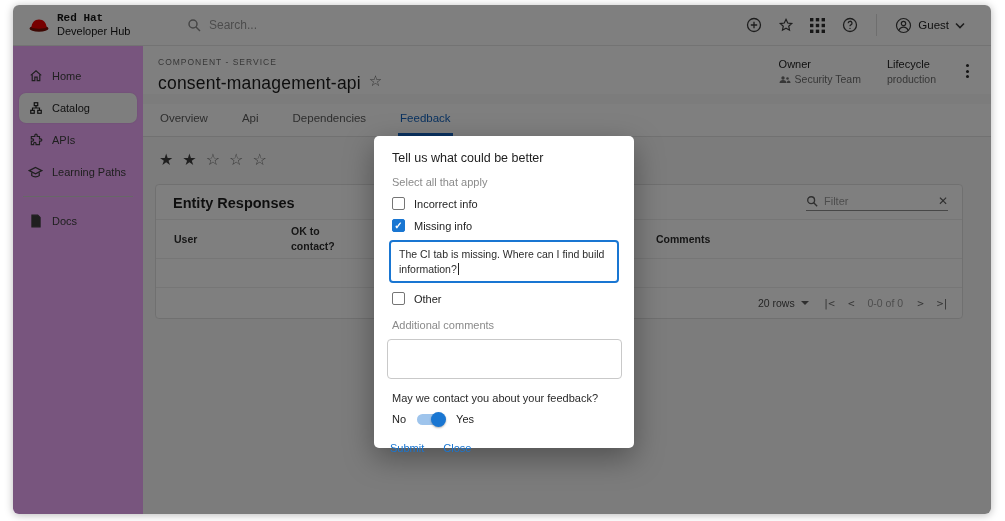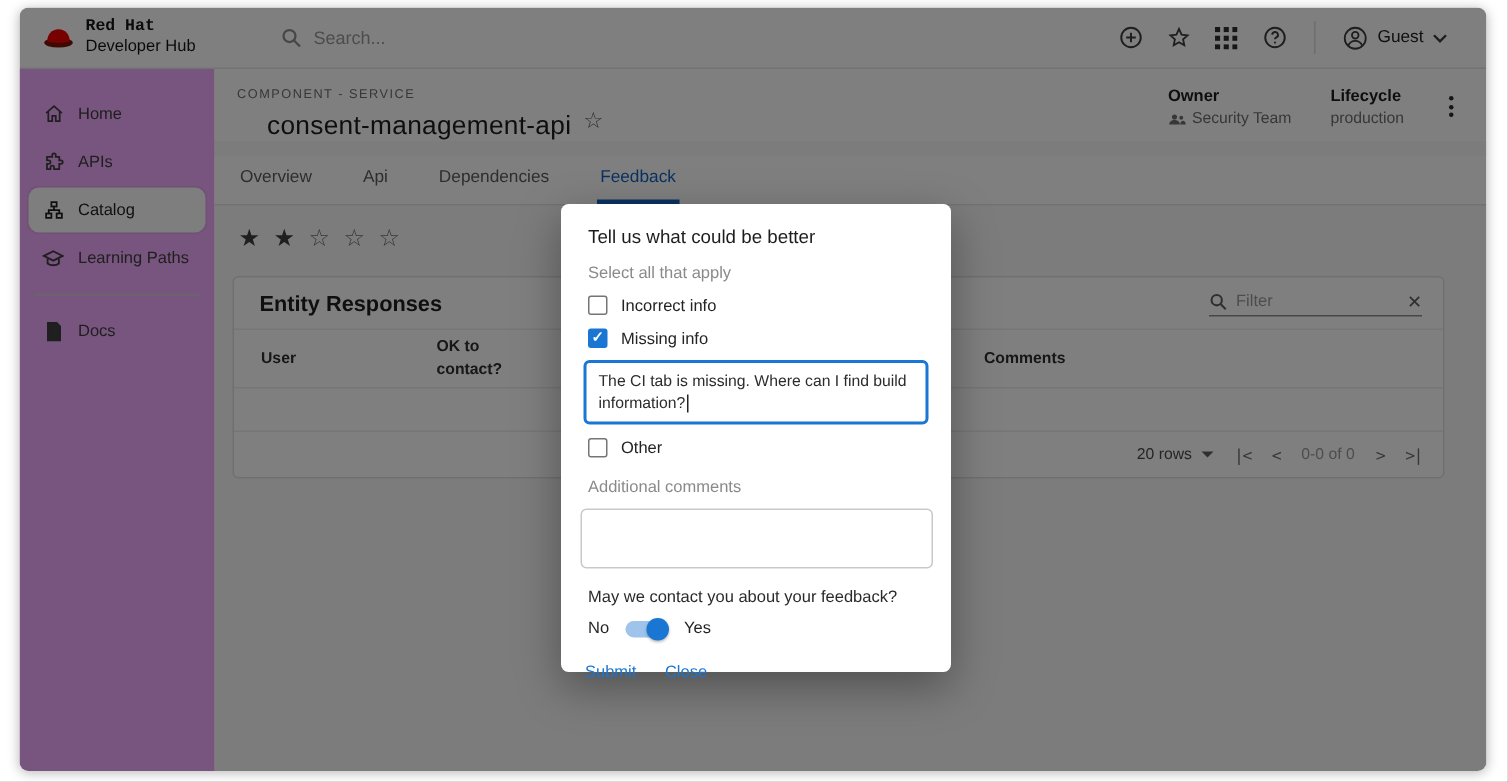--- a/index.html
+++ b/index.html
@@ -31,25 +31,25 @@
   .side-item { display:flex; align-items:center; gap:9px; height:30px; margin:2px 6px;
     padding:0 9px; border-radius:7px; color:#3e3e3e; font-size:11px; cursor:pointer; }
   .side-item.active { background:#fcfcfc; color:#1f1f1f; box-shadow:0 0 2px rgba(0,0,0,.12); }
   .side-item .s-icon { width:15px; height:15px; flex:0 0 15px; display:flex; align-items:center; justify-content:center; }
   .side-divider { height:1px; background:#cfcfcf; margin:9px 10px; }
 
   
   .main { position:absolute; left:130px; top:41px; right:0; bottom:0; background:#f8f8f8; }
   .entity-header { background:#fff; padding:11px 15px 0 15px; position:relative; }
   .breadcrumb { font-size:8.5px; letter-spacing:1px; color:#6f6f6f; }
-  .title-row { display:flex; align-items:flex-start; gap:8px; margin-top:6px;margin-left:20px; }
+  .title-row { display:flex; align-items:flex-start; gap:8px; margin-top:6px; }
   .entity-title { font-size:17.5px; font-weight:500; color:#1c1c1c; letter-spacing:.2px; }
   .fav-star { font-size:15px; color:#5f5f5f; cursor:pointer; line-height:1; }
   .header-meta { position:absolute; right:18px; top:12px; display:flex; align-items:flex-start; gap:26px; }
-  .meta-label { font-size:11px; font-weight:bold; color:#1c1c1c; }
+  .meta-label { font-size:11px; font-weight:normal; color:#1c1c1c; }
   .meta-value { font-size:10.5px; color:#6f6f6f; margin-top:3px; display:flex; align-items:center; gap:4px; }
   .kebab { display:flex; flex-direction:column; gap:2.5px; padding:3px 4px; cursor:pointer; margin-top:3px; }
   .kebab i { width:3px; height:3px; border-radius:50%; background:#2b2b2b; }
 
   .tabs { background:#fff; display:flex; gap:30px; padding:0 15px; border-bottom:1px solid #e3e3e3; margin-top:10px; }
   .tab { font-size:11.5px; color:#5c5c5c; padding:8px 2px 9px 2px; cursor:pointer; border-bottom:3px solid transparent; }
   .tab.active { color:#1565c0; border-bottom-color:#1565c0; font-weight:500; }
 
   .rating { display:flex; gap:9px; margin:15px 0 16px 16px; }
   .star { font-size:16px; line-height:1; cursor:pointer; }
@@ -190,38 +190,38 @@
   <div class="sidebar">
     <div class="side-item">
       <span class="s-icon">
         <svg width="14" height="14" viewBox="0 0 24 24" fill="none" stroke="#3e3e3e" stroke-width="2">
           <path d="M3 11 L12 3 L21 11"></path>
             <path d="M5.5 9.5 V20 H10 V14 H14 V20 H18.5 V9.5"></path>
         </svg>
       </span>
       <span>Home</span>
     </div>
-    <div class="side-item">
-      <span class="s-icon">
-        <svg width="14" height="14" viewBox="0 0 24 24" fill="none" stroke="#3e3e3e" stroke-width="2">
-          <path d="M10 4 a2 2 0 0 1 4 0 v2 h4 v4 h2 a2 2 0 0 1 0 4 h-2 v6 h-6 v-2 a2 2 0 0 0 -4 0 v2 H4 v-6 h2 a2 2 0 0 0 0 -4 H4 V6 h6 Z"></path>
-        </svg>
-      </span>
-      <span>APIs</span>
-    </div>
     <div class="side-item active">
       <span class="s-icon">
         <svg width="14" height="14" viewBox="0 0 24 24" fill="none" stroke="#1f1f1f" stroke-width="2">
           <rect x="9" y="3" width="6" height="5"></rect>
             <rect x="3" y="16" width="6" height="5"></rect>
             <rect x="15" y="16" width="6" height="5"></rect>
           <path d="M12 8 V12 M6 16 V12 H18 V16"></path>
         </svg>
       </span>
       <span>Catalog</span>
+    </div>
+    <div class="side-item">
+      <span class="s-icon">
+        <svg width="14" height="14" viewBox="0 0 24 24" fill="none" stroke="#3e3e3e" stroke-width="2">
+          <path d="M10 4 a2 2 0 0 1 4 0 v2 h4 v4 h2 a2 2 0 0 1 0 4 h-2 v6 h-6 v-2 a2 2 0 0 0 -4 0 v2 H4 v-6 h2 a2 2 0 0 0 0 -4 H4 V6 h6 Z"></path>
+        </svg>
+      </span>
+      <span>APIs</span>
     </div>
     <div class="side-item">
       <span class="s-icon">
         <svg width="15" height="13" viewBox="0 0 24 20" fill="none" stroke="#3e3e3e" stroke-width="2">
           <path d="M2 7 L12 2 L22 7 L12 12 Z"></path>
             <path d="M6 10 v5 c3 2.5 9 2.5 12 0 v-5"></path>
         </svg>
       </span>
       <span>Learning Paths</span>
     </div>

